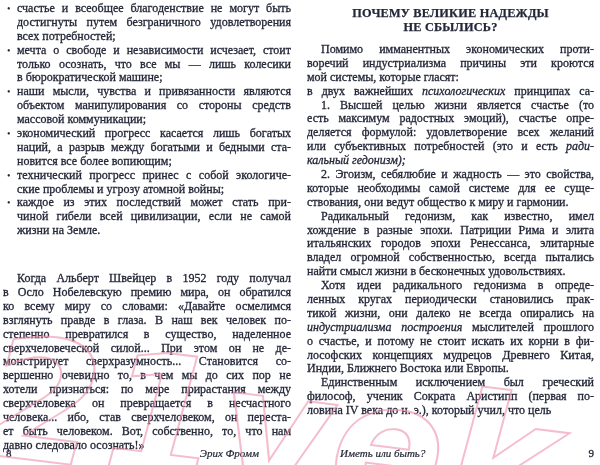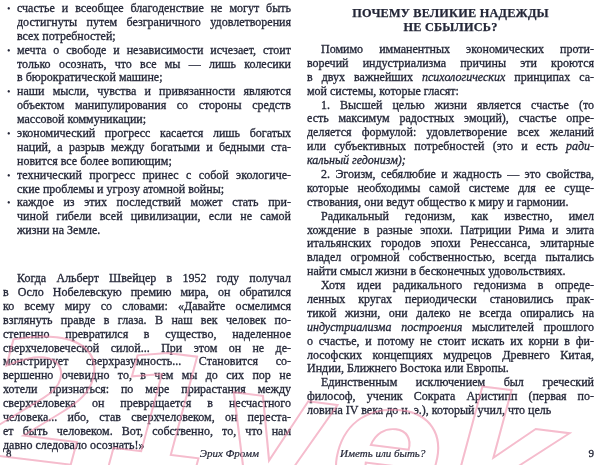--- a/index.html
+++ b/index.html
@@ -117,22 +117,22 @@
 
   <div class="page page-right">
     <div class="heading">
       <div>ПОЧЕМУ ВЕЛИКИЕ НАДЕЖДЫ</div>
       <div>НЕ СБЫЛИСЬ?</div>
     </div>
     <div class="rbody" id="rightBody">
         <div>
           <div class="line ind">Помимо имманентных экономических проти-</div>
           <div class="line">воречий индустриализма причины эти кроются</div>
+          <div class="line pl">мой системы, которые гласят:</div>
           <div class="line">в двух важнейших <i>психологических</i> принципах са-</div>
-          <div class="line pl">мой системы, которые гласят:</div>
         </div>
         <div>
           <div class="line ind">1. Высшей целью жизни является счастье (то</div>
           <div class="line">есть максимум радостных эмоций), счастье опре-</div>
           <div class="line">деляется формулой: удовлетворение всех желаний</div>
           <div class="line">или субъективных потребностей (это и есть <i>ради-</i></div>
           <div class="line pl"><i>кальный гедонизм);</i></div>
         </div>
         <div>
           <div class="line ind">2. Эгоизм, себялюбие и жадность — это свойства,</div>

